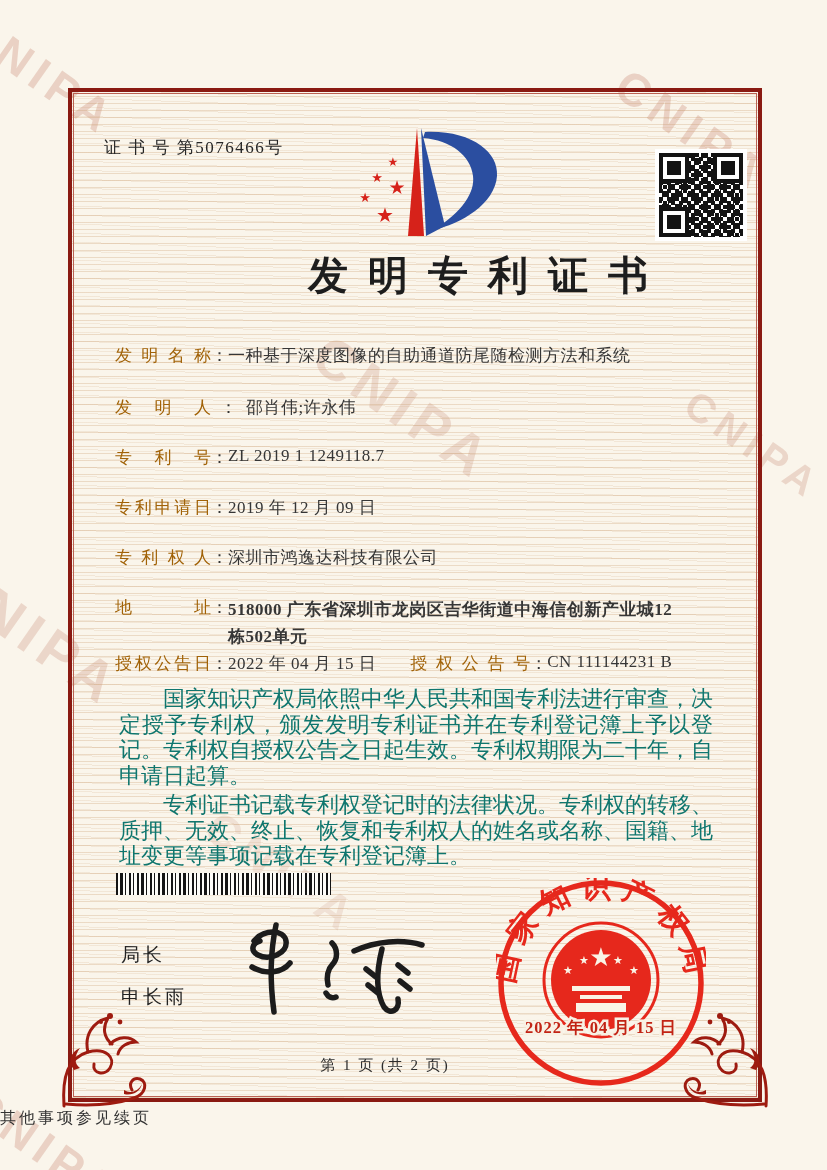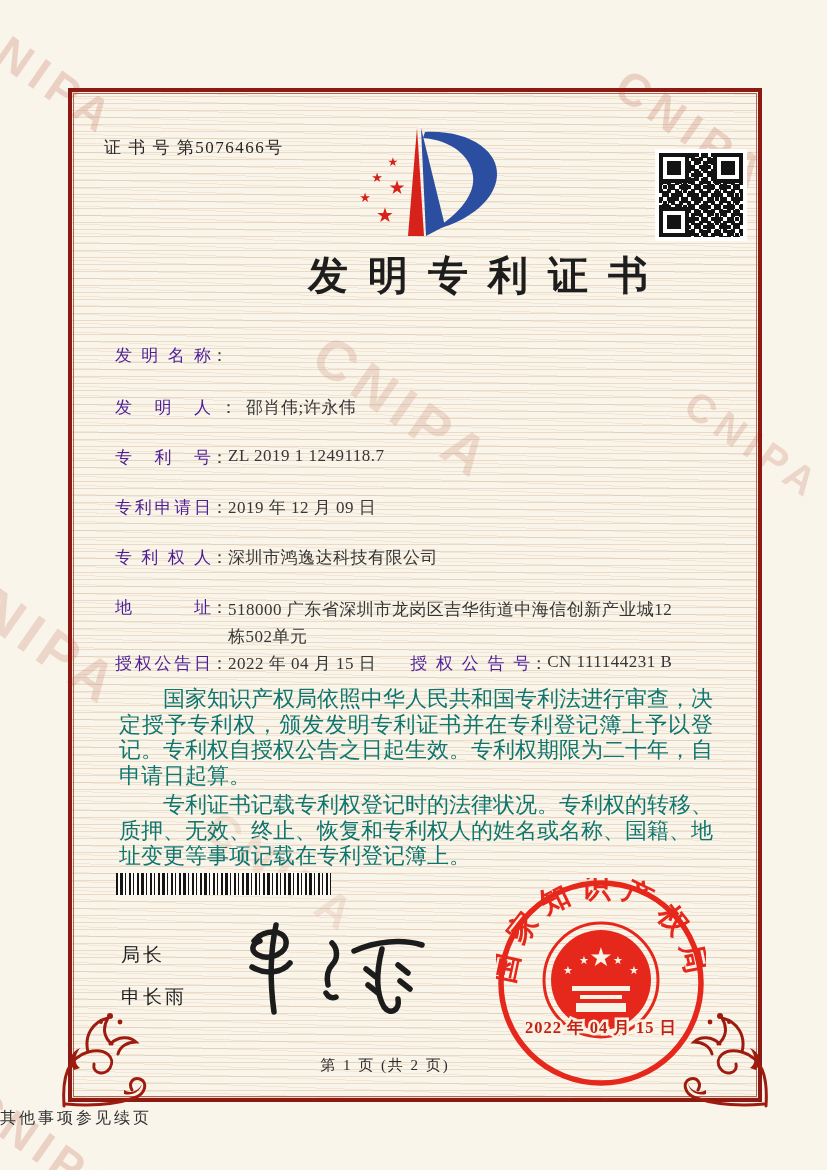--- a/index.html
+++ b/index.html
@@ -62,27 +62,27 @@
   .qr-tl{left:4px; top:4px;} .qr-tr{right:4px; top:4px;} .qr-bl{left:4px; bottom:4px;}
   .title{
     position:absolute; left:68px; top:248px; width:820px; text-align:center;
     font-size:40px; font-weight:600; letter-spacing:20px; padding-left:20px;
     box-sizing:border-box; color:#1d1d1d; z-index:4;
   }
   
   .row{position:absolute; left:115px; display:flex; align-items:flex-start; z-index:4; font-size:17px; color:#363636;}
   .flabel{
     display:inline-block; width:96px; text-align:justify; text-align-last:justify;
-    -moz-text-align-last:justify; color:#4c1d95; flex:none;
+    -moz-text-align-last:justify; color:#a16207; flex:none;
   }
   .colon{flex:none;}
   .fvalue{letter-spacing:0.5px; color:#363636;}
   .r1{top:344px;} .r2{top:396px;gap:9px;} .r3{top:446px;} .r4{top:496px;} .r5{top:546px;}
   .r6{top:596px;} .r7{top:652px;}
-  .addr{width:452px; word-break:break-all; line-height:27px;}
+  .addr{width:452px; word-break:break-all; line-height:27px;font-weight:bold;}
   .grant2{margin-left:34px;}
   .flabel-wide{width:120px;}
   
   .paras{position:absolute; left:115px; top:682px; width:602px; z-index:4;}
   .paras p{
     margin:4px; font-size:22px; line-height:25.5px; text-indent:2em;
     text-align:justify; color:#0f766e;
   }
   
   .barcode{
@@ -182,20 +182,21 @@
     <div class="qr-finder qr-tl"></div>
     <div class="qr-finder qr-tr"></div>
     <div class="qr-finder qr-bl"></div>
   </div>
 
   <div class="title">发明专利证书</div>
 
   <div class="row r1">
     <span class="flabel">发明名称</span>
     <span class="colon">：</span>
+    <span class="fvalue">一种基于深度图像的自助通道防尾随检测方法和系统</span>
   </div>
   <div class="row r2">
     <span class="flabel">发明人</span>
     <span class="colon">：</span>
     <span class="fvalue">邵肖伟;许永伟</span>
   </div>
   <div class="row r3">
     <span class="flabel">专利号</span>
     <span class="colon">：</span>
     <span class="fvalue">ZL 2019 1 1249118.7</span>

